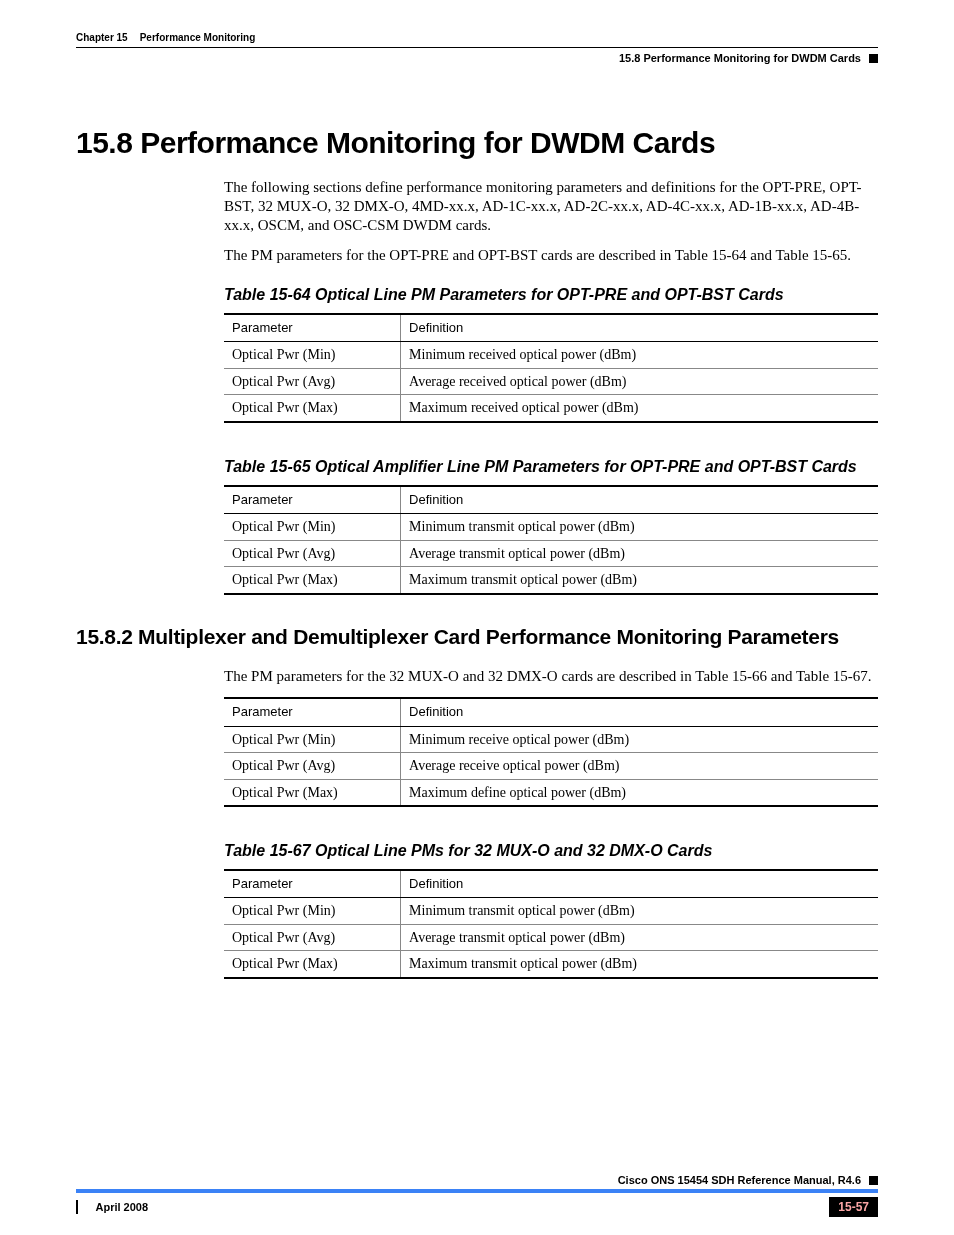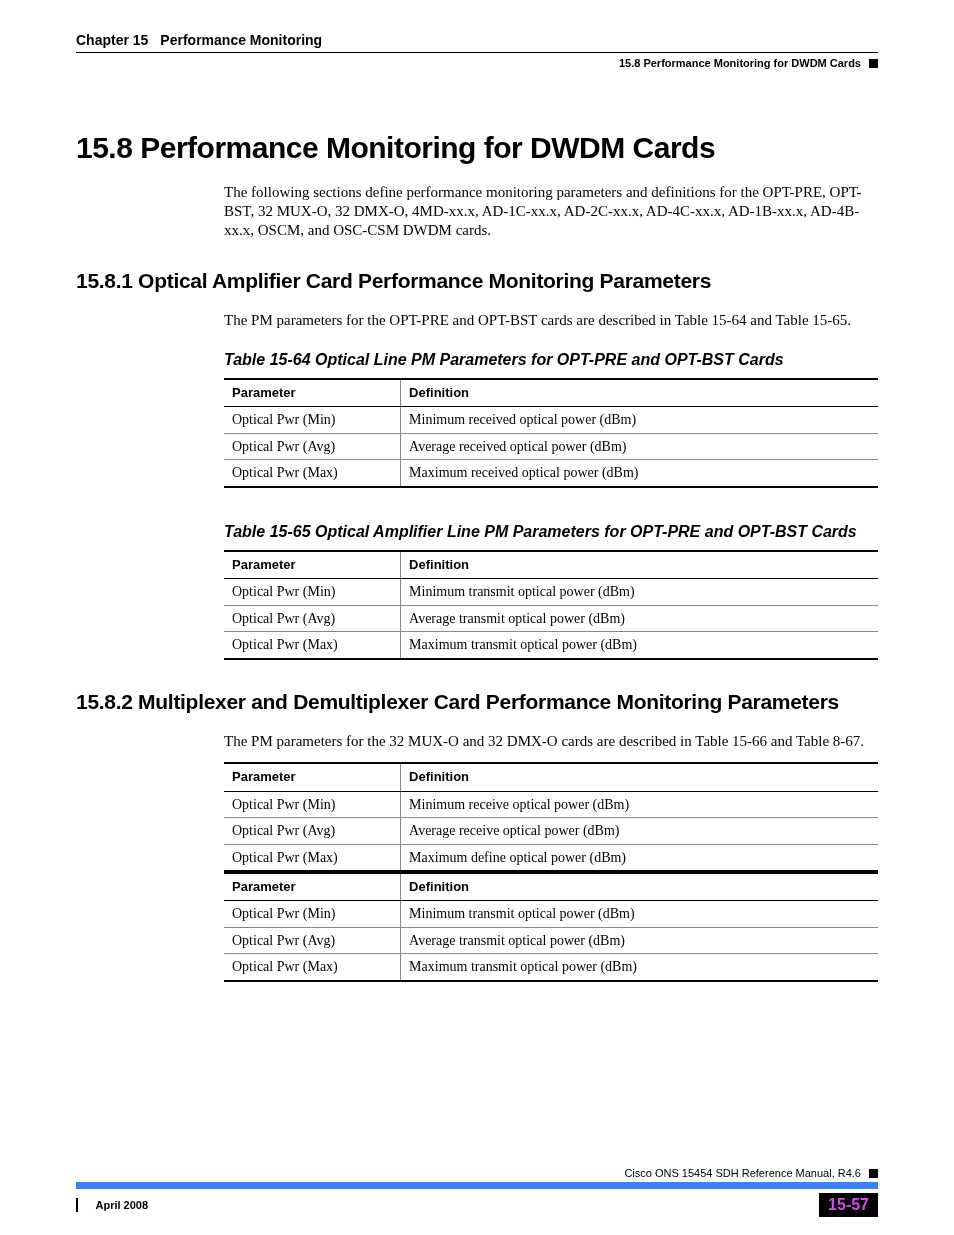--- a/index.html
+++ b/index.html
@@ -17,21 +17,21 @@
     .running-head {
       border-bottom: 1px solid #000;
       padding-bottom: 4px;
       margin-bottom: 4px;
     }
     .running-head-inner {
       display: flex;
       align-items: center;
       gap: 12px;
       font-family: Arial, Helvetica, sans-serif;
-      font-size: 14px;
+      font-size: 10px;
       font-weight: bold;
     }
     .running-head-sub {
       display: flex;
       justify-content: flex-end;
       align-items: center;
       gap: 8px;
       font-family: Arial, Helvetica, sans-serif;
       font-size: 11px;
       font-weight: bold;
@@ -71,21 +71,21 @@
       margin-top: 20px;
       margin-bottom: 8px;
     }
     table.pm {
       width: 100%;
       border-collapse: collapse;
       font-size: 14px;
     }
     table.pm th {
       font-family: Arial, Helvetica, sans-serif;
-      font-weight: bold;
+      font-weight: normal;
       font-size: 13px;
       text-align: left;
       padding: 5px 8px;
       border-top: 2px solid #000;
       border-bottom: 1.5px solid #000;
       border-left: 1px solid #888;
       margin-top: 14px;
     }
     table.pm th:first-child { border-left: none; }
     table.pm td {
@@ -97,33 +97,33 @@
     table.pm td:first-child { border-left: none; width: 27%; }
     table.pm tr:last-child td { border-bottom: 2px solid #000; }
     .footer {
       position: absolute;
       left: 76px; right: 76px; bottom: 18px;
       font-family: Arial, Helvetica, sans-serif;
       font-size: 11px;
     }
     .footer-top {
       display: flex; justify-content: flex-end; align-items: center; gap: 8px;
-      font-weight: normal;
-      border-bottom: 7px solid #3b82f6;
+      font-weight: bold;
+      border-bottom: 4px solid #3b82f6;
       padding-bottom: 3px;
     }
     .footer-bottom {
       display: flex; justify-content: space-between; align-items: center;
       padding-top: 4px;
     }
     .footer-left { display: flex; align-items: center; gap: 18px; font-weight: bold; }
     .vrule { width: 1.5px; height: 14px; background: #000; display: inline-block; }
     .page-num {
-      background: #000; color: #d946ef; font-weight: bold;
-      padding: 3px 9px; font-size: 16px;
+      background: #000; color: #fca5a5; font-weight: bold;
+      padding: 3px 9px; font-size: 12px;
     }
   </style>
 </head>
 <body>
 
 <div class="page">
   <div class="running-head">
     <div class="running-head-inner">
       <span>Chapter 15</span>
       <span>Performance Monitoring</span>
@@ -133,21 +133,20 @@
     <span>15.8  Performance Monitoring for DWDM Cards</span>
     <span class="end-square"></span>
   </div>
 
   <h1>15.8  Performance Monitoring for DWDM Cards</h1>
 
   <div class="body-block">
     <p>The following sections define performance monitoring parameters and definitions for the OPT-PRE, OPT-BST, 32 MUX-O, 32 DMX-O, 4MD-xx.x, AD-1C-xx.x, AD-2C-xx.x, AD-4C-xx.x, AD-1B-xx.x, AD-4B-xx.x, OSCM, and OSC-CSM DWDM cards.</p>
   </div>
 
-  <h2>15.8.1  Optical Amplifier Card Performance Monitoring Parameters</h2>
 
   <div class="body-block">
     <p>
       <span>The PM parameters for the OPT-PRE and OPT-BST cards are described in </span><span class="link">Table 15-64</span><span> and </span><span class="link">Table 15-65</span><span>.</span>
     </p>
 
     <div class="table-caption">Table 15-64 Optical Line PM Parameters for OPT-PRE and OPT-BST Cards</div>
     <table class="pm">
       <tbody>
           <tr>
@@ -189,21 +188,21 @@
             <td>Maximum transmit optical power (dBm)</td>
           </tr>
     </tbody>
       </table>
   </div>
 
   <h2>15.8.2  Multiplexer and Demultiplexer Card Performance Monitoring Parameters</h2>
 
   <div class="body-block">
     <p>
-      <span>The PM parameters for the 32 MUX-O and 32 DMX-O cards are described in </span><span class="link">Table 15-66</span><span> and </span><span class="link">Table 8-67</span><span>.</span>
+      <span>The PM parameters for the 32 MUX-O and 32 DMX-O cards are described in </span><span class="link">Table 15-66</span><span> and </span><span class="link">Table 15-67</span><span>.</span>
     </p>
 
     <table class="pm">
       <tbody>
           <tr>
         <th>Parameter</th>
         <th>Definition</th>
       </tr>
       <tr>
             <td>Optical Pwr (Min)</td>
@@ -213,20 +212,21 @@
             <td>Optical Pwr (Avg)</td>
             <td>Average receive optical power (dBm)</td>
           </tr>
       <tr>
             <td>Optical Pwr (Max)</td>
             <td>Maximum define optical power (dBm)</td>
           </tr>
     </tbody>
       </table>
 
+    <div class="table-caption" style="margin-top:34px">Table 15-67 Optical Line PMs for 32 MUX-O and 32 DMX-O Cards</div>
     <table class="pm">
       <tbody>
           <tr>
         <th>Parameter</th>
         <th>Definition</th>
       </tr>
       <tr>
             <td>Optical Pwr (Min)</td>
             <td>Minimum transmit optical power (dBm)</td>
           </tr>

